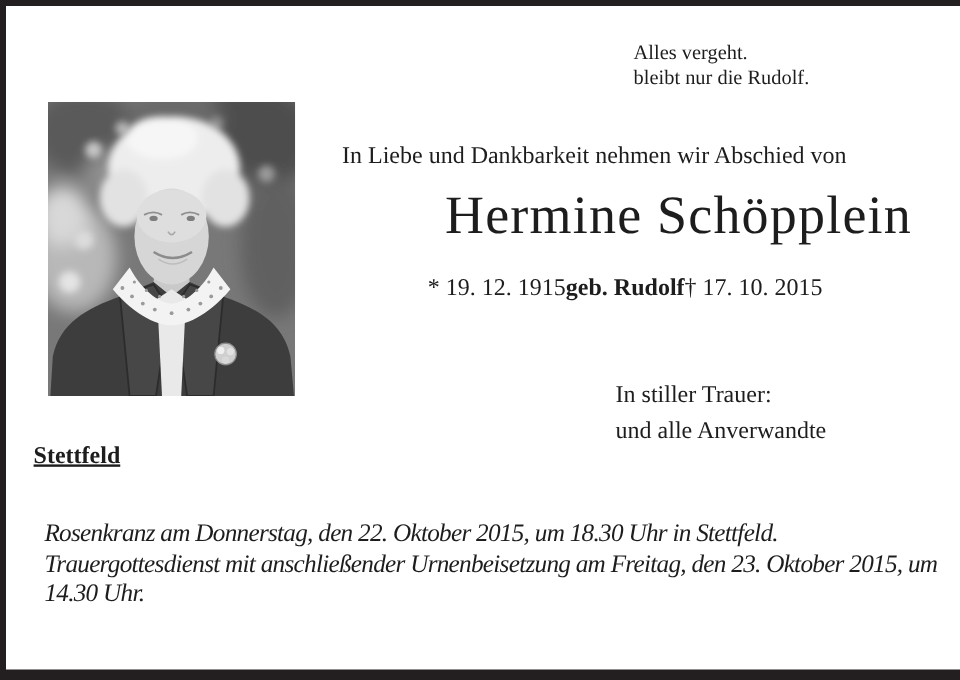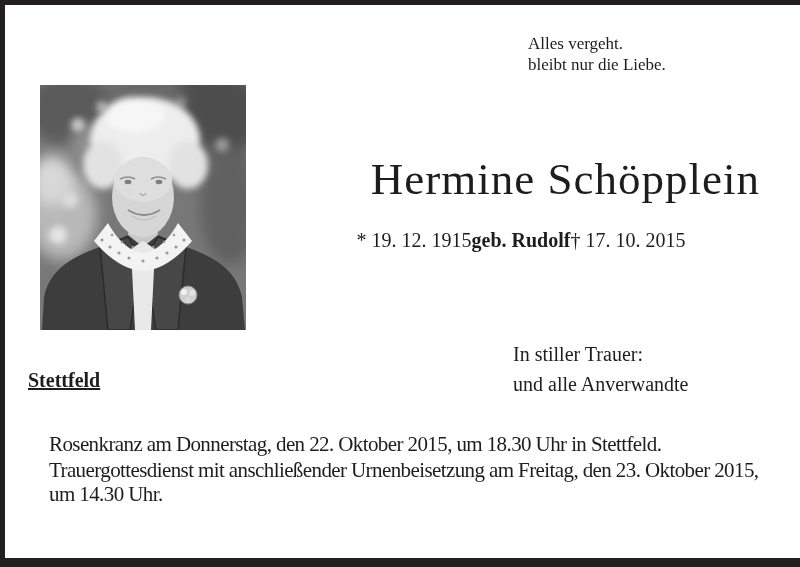--- a/index.html
+++ b/index.html
@@ -49,33 +49,33 @@
     position:absolute;left:283px;top:229px;width:476px;
     display:flex;justify-content:center;align-items:baseline;
     font-size:20px;
   }
   .dates .maiden{font-weight:bold;}
   
   .mourning{
     position:absolute;left:513px;top:318px;
     font-size:20px;line-height:22px;
   }
-  .mourning .heading{margin-bottom:8px;margin-top:25px;}
+  .mourning .heading{margin-bottom:8px;}
   .mourning b{font-weight:bold;}
   
   .place{
     position:absolute;left:28px;top:369px;
     font-size:20px;font-weight:bold;text-decoration:underline;
   }
   
   .announcements{
     position:absolute;left:37px;top:432px;width:745px;
     font-size:21px;line-height:24px;letter-spacing:-0.6px;
   }
-  .announcements p{margin:0 0 2px 12px;}
+  .announcements p{margin:0 0 2px 0;font-style:italic;}
 </style>
 </head>
 <body>
 
 <div class="page">
 
   <div class="frame"></div>
 
   <div class="photo">
     <svg width="206" height="245" viewBox="0 0 206 245" xmlns="http://www.w3.org/2000/svg">
@@ -167,23 +167,24 @@
           <circle cx="144" cy="207" r="3" fill="#efefef"></circle>
           <circle cx="152" cy="208" r="3" fill="#e2e2e2"></circle>
           <circle cx="148" cy="215" r="3" fill="#d8d8d8"></circle>
         </g>
       </g>
     </svg>
   </div>
 
   <div class="poem">
     <div>Alles vergeht.</div>
-    <div>bleibt nur die Liebe.</div>
-  </div>
-
+    <div>bleibt nur die Rudolf.</div>
+  </div>
+
+  <div class="intro">In Liebe und Dankbarkeit nehmen wir Abschied von</div>
 
   <div class="name">Hermine Schöpplein</div>
 
   <div class="dates">
     <span class="birth">* 19. 12. 1915</span>
     <span class="maiden">geb. Rudolf</span>
     <span class="death">† 17. 10. 2015</span>
   </div>
 
   <div class="mourning">

